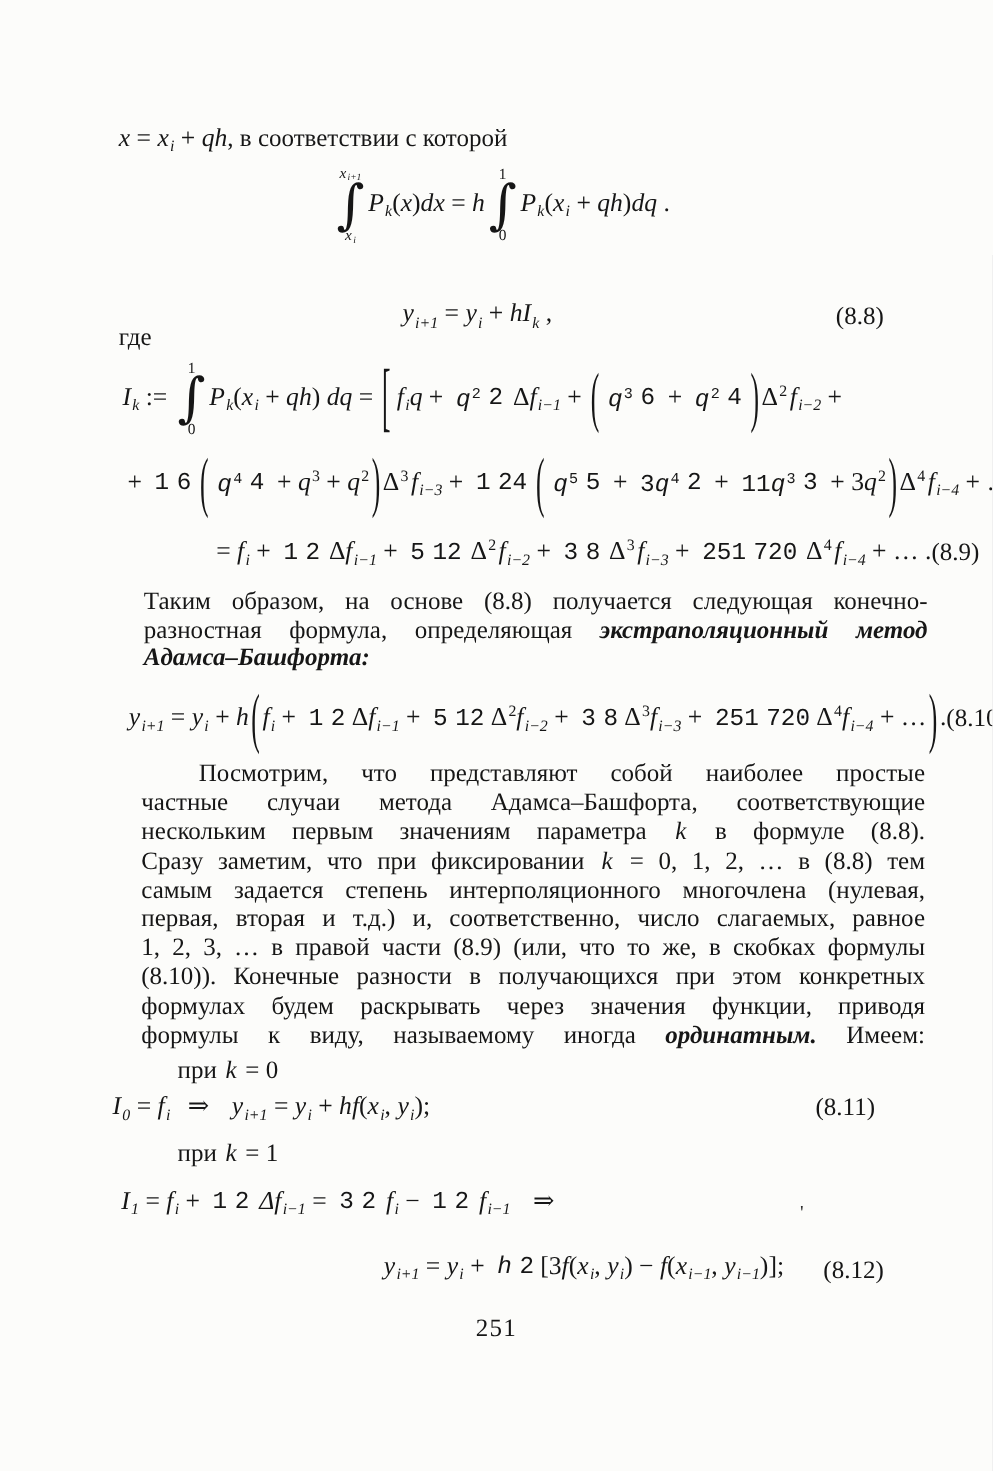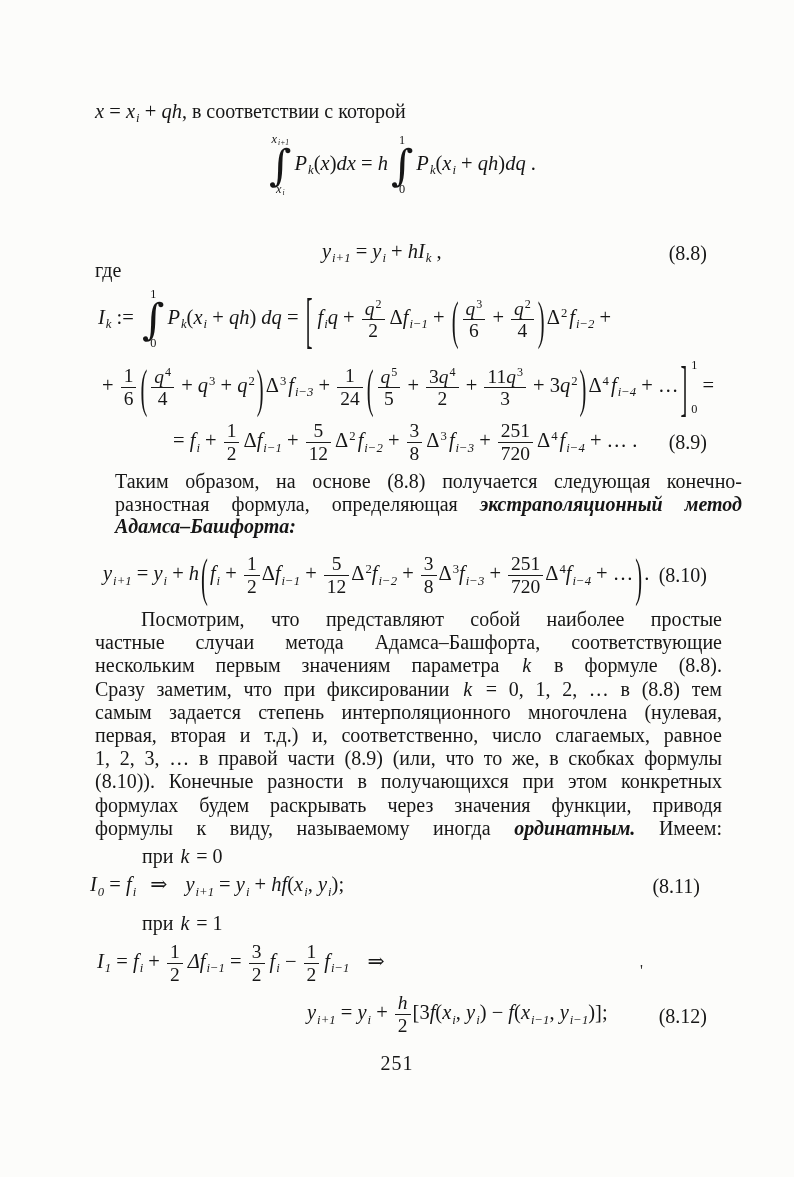--- a/index.html
+++ b/index.html
@@ -24,21 +24,21 @@
   .fline{white-space:nowrap;font-size:20.5px;}
   .eqrow{position:absolute;display:flex;align-items:center;}
   .eqbody{flex:1;}
   .eqbody.center{text-align:center;}
   .eqnum{font-size:20px;}
   .mr{}
   .mv{font-style:italic;}
   .msub{font-size:0.62em;font-style:italic;vertical-align:-0.32em;margin-left:1px;}
   .msup{font-size:0.62em;vertical-align:0.55em;margin-left:1px;}
   .msp{display:inline-block;}
-  .mfrac{display:inline-flex;flex-direction:column;align-items:center;vertical-align:middle;line-height:1.02;font-size:0.95em;margin:0 2px;}
+  .mfrac{display:inline-flex;flex-direction:row;align-items:center;vertical-align:middle;line-height:1.02;font-size:0.95em;margin:0 2px;font-family:Liberation Mono, monospace;}
   .fnum{display:block;padding:0 3px;}
   .fbar{display:block;align-self:stretch;height:0;border-top:1.7px solid #1a1a1a;margin:1px 0;}
   .fden{display:block;padding:0 3px;}
   .mint{display:inline-flex;flex-direction:column;align-items:center;vertical-align:middle;line-height:1;margin:0 3px;}
   .ilim{font-size:0.6em;line-height:1.1;}
   .isign{font-size:2.1em;line-height:0.82;font-family:"DejaVu Serif",serif;}
   .mbig{display:inline-block;vertical-align:middle;line-height:1;margin:0 2px;position:relative;top:0.05em;}
   .mstack{display:inline-flex;flex-direction:column;justify-content:space-between;vertical-align:middle;font-size:0.6em;height:4.6em;line-height:1;margin-left:2px;}
   .slim{display:block;}
   .pagenum{position:absolute;width:794px;text-align:center;letter-spacing:1px;}
@@ -157,21 +157,21 @@
           <span class="fbar"></span>
           <span class="fden"><span class="mr">8</span></span>
         </span><span class="mr">Δ</span><span class="msup">3</span><span class="mv">f</span><span class="msub">i−3</span><span class="mr"> + </span><span class="mfrac">
           <span class="fnum"><span class="mr">251</span></span>
           <span class="fbar"></span>
           <span class="fden"><span class="mr">720</span></span>
         </span><span class="mr">Δ</span><span class="msup">4</span><span class="mv">f</span><span class="msub">i−4</span><span class="mr"> + …</span><span class="mbig" style="transform: scaleY(2.6);">)</span><span class="mr">.</span></span>
     <span class="eqnum">(8.10)</span>
   </div>
 
-  <div class="para" style="top:608px;left:95px;width:627px;line-height:23.2px;">
+  <div class="para" style="top:608px;left:113px;width:627px;line-height:23.2px;">
     <div class="jl ind"><span class="rt-t">Посмотрим, что представляют собой наиболее простые</span></div>
     <div class="jl"><span class="rt-b">частные случаи метода Адамса–Башфорта</span><span class="rt-t">, соответствующие</span></div>
     <div class="jl"><span class="rt-t">нескольким первым значениям параметра </span><span class="rt-m">k</span><span class="rt-t"> в формуле (8.8).</span></div>
     <div class="jl"><span class="rt-t">Сразу заметим, что при фиксировании </span><span class="rt-m">k</span><span class="rt-t"> = 0, 1, 2, … в (8.8) тем</span></div>
     <div class="jl"><span class="rt-t">самым задается степень интерполяционного многочлена (нулевая,</span></div>
     <div class="jl"><span class="rt-t">первая, вторая и т.д.) и, соответственно, число слагаемых, равное</span></div>
     <div class="jl"><span class="rt-t">1, 2, 3, … в правой части (8.9) (или, что то же, в скобках формулы</span></div>
     <div class="jl"><span class="rt-t">(8.10)). Конечные разности в получающихся при этом конкретных</span></div>
     <div class="jl"><span class="rt-t">формулах будем раскрывать через значения функции, приводя</span></div>
     <div class="jl"><span class="rt-t">формулы к виду, называемому иногда </span><span class="rt-bi">ординатным.</span><span class="rt-t"> Имеем:</span></div>

